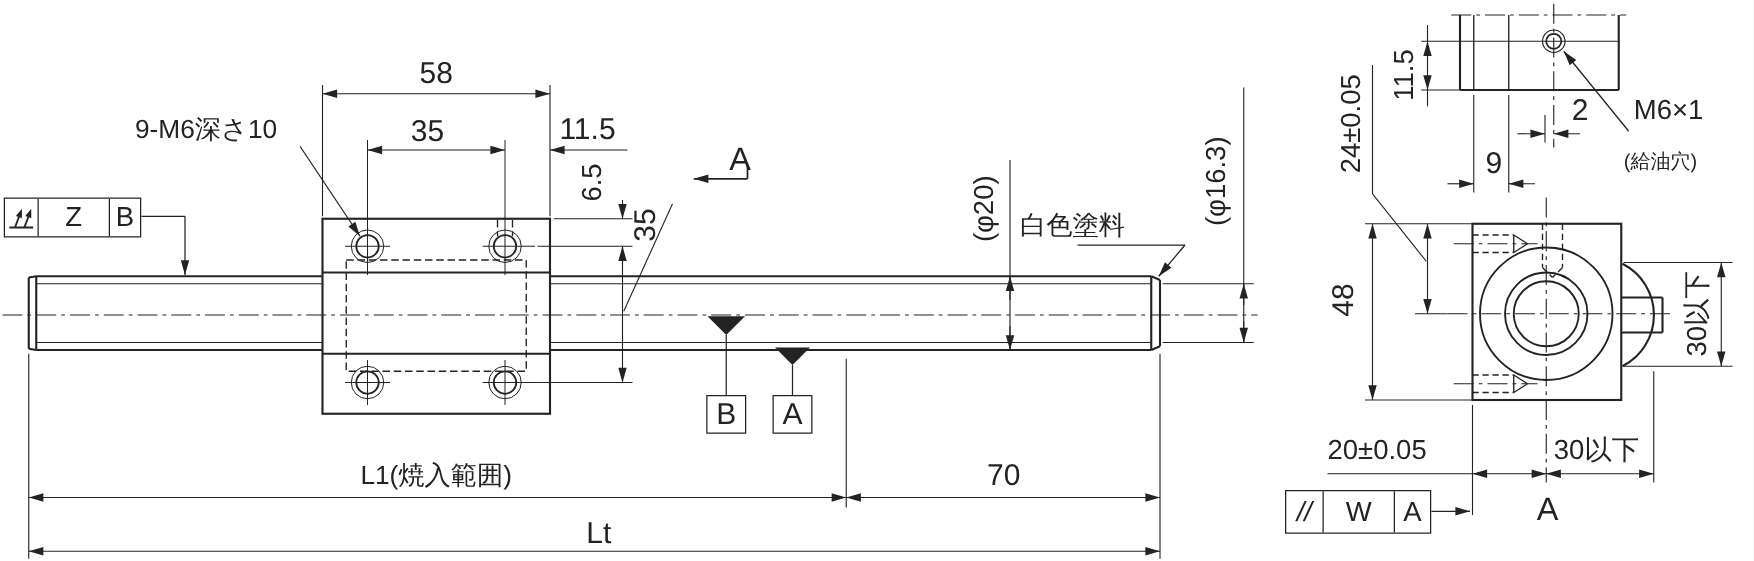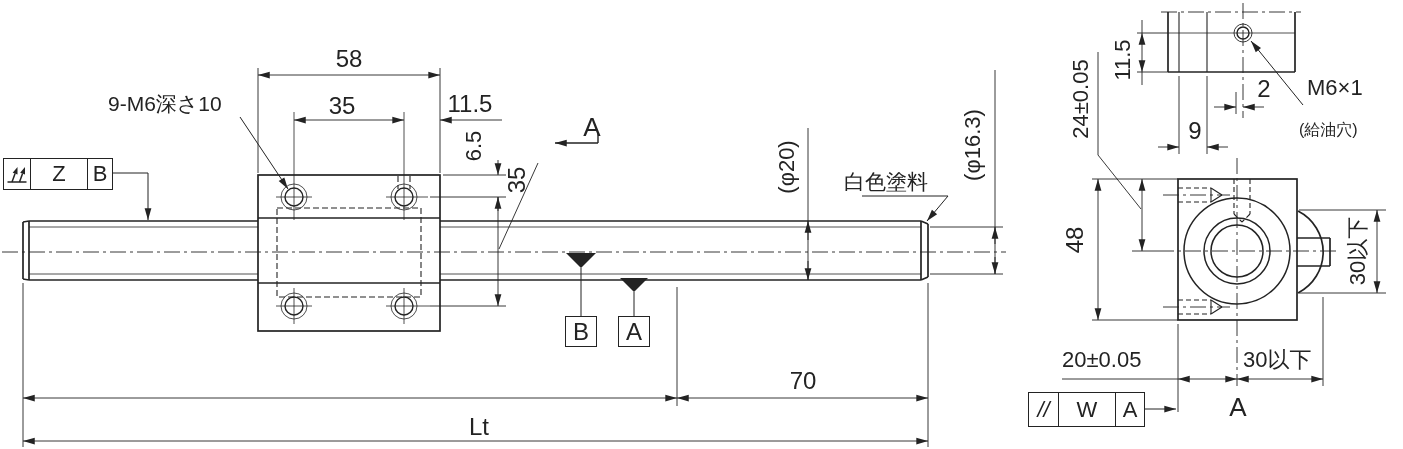--- a/index.html
+++ b/index.html
@@ -228,22 +228,23 @@
 </svg>
 
 <div class="lbl" style="left:108px;top:93px;font-size:21px">9-M6深さ10</div>
 <div class="lbl c" style="left:349px;top:59px;font-size:24px">58</div>
 <div class="lbl c" style="left:342px;top:106px;font-size:24px">35</div>
 <div class="lbl c" style="left:470px;top:104px;font-size:24px">11.5</div>
 <div class="lbl rot" style="left:474px;top:146px;font-size:22px">6.5</div>
 <div class="lbl rot" style="left:517px;top:180px;font-size:24px">35</div>
 <div class="lbl c" style="left:592px;top:127px;font-size:26px">A</div>
 <div class="lbl rot" style="left:787px;top:167px;font-size:22px">(φ20)</div>
-<div class="lbl c" style="left:886px;top:181px;font-size:21px">白色塗料</div>
+<div class="lbl c" style="left:858px;top:181px;font-size:21px">白色塗料</div>
 <div class="lbl rot" style="left:973px;top:145px;font-size:22px">(φ16.3)</div>
+<div class="lbl c" style="left:349px;top:381px;font-size:21px">L1(焼入範囲)</div>
 <div class="lbl c" style="left:803px;top:381px;font-size:24px">70</div>
 <div class="lbl c" style="left:479px;top:427px;font-size:24px">Lt</div>
 
 <div class="dbox" style="left:565px;top:316px;width:32px;height:31px;font-size:24px">
   <span>B</span>
 </div>
 <div class="dbox" style="left:618px;top:316px;width:32px;height:31px;font-size:24px">
   <span>A</span>
 </div>
 

